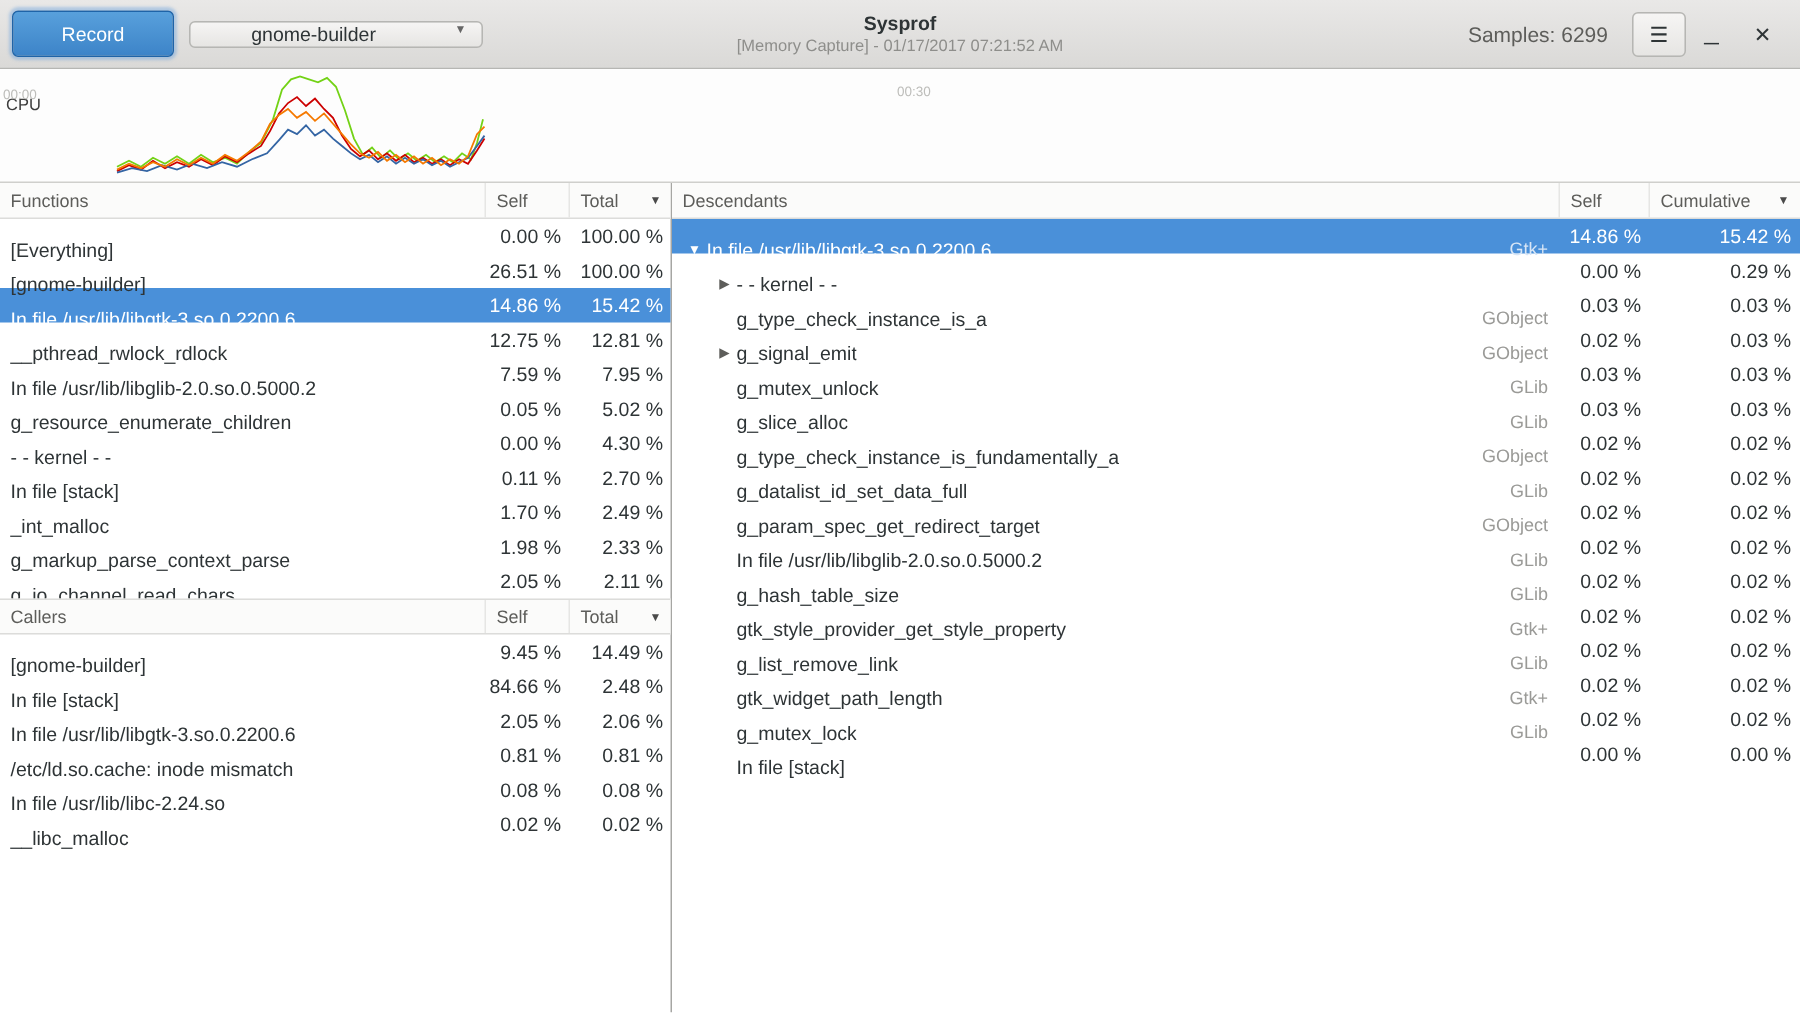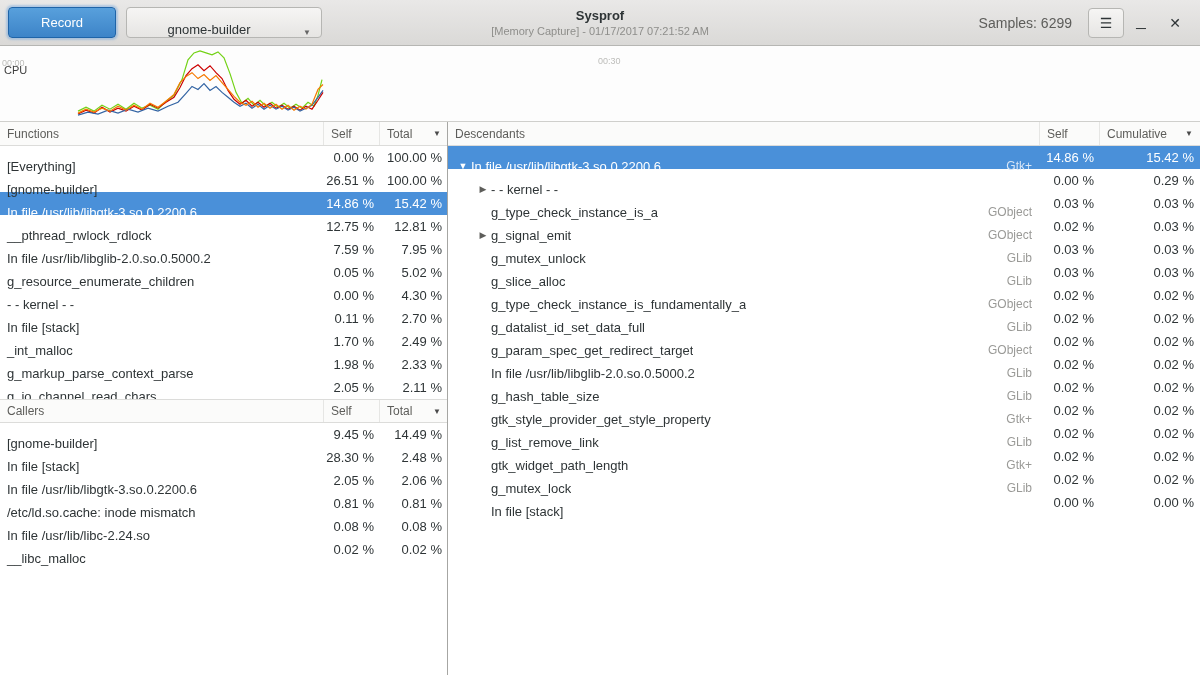--- a/index.html
+++ b/index.html
@@ -6,23 +6,23 @@
   html,body { width:1200px; height:675px; overflow:hidden; }
   body { font-family:"Liberation Sans", sans-serif; background:#fff; color:#2e3436; }
   .window { width:1200px; height:675px; display:flex; flex-direction:column; }
 
   
   .headerbar { height:46px; flex:none; background:linear-gradient(#e9e8e7,#dad9d7);
     border-bottom:1px solid #b6b6b3; display:flex; align-items:center; padding:0 8px; position:relative; }
   .record-btn { height:31px; width:108px; border-radius:4px; border:1px solid #1f64a8;
     background:linear-gradient(#58a0dc,#3d84c8); color:#fff; font-size:13px;
     box-shadow:0 0 2px 2px rgba(74,144,217,.35); cursor:pointer; }
-  .process-select { height:31px; margin-left:10px; min-width:196px; border-radius:4px;
+  .process-select { height:18px; margin-left:10px; min-width:196px; border-radius:4px;
     border:1px solid #b6b6b3; background:linear-gradient(#f6f5f4,#e6e5e3);
-    font-size:13px; color:#2e3436; display:flex; align-items:flex-end; padding:0 10px; cursor:pointer;gap:10px; }
+    font-size:13px; color:#2e3436; display:flex; align-items:flex-start; padding:0 10px; cursor:pointer;gap:10px; }
   .process-select .label { flex:1; text-align:center; }
   .combo-arrow { font-size:8px; color:#666; margin-left:12px; }
   .title-box { position:absolute; left:50%; transform:translateX(-50%); text-align:center; pointer-events:none; }
   .title { font-size:13px; font-weight:bold; color:#2e3436; }
   .subtitle { font-size:11px; color:#8e8e8b; margin-top:2px; }
   .right-box { margin-left:auto; display:flex; align-items:center; }
   .samples { font-size:14px; color:#5d5d5a; margin-right:16px; }
   .menu-btn { height:30px; width:36px; border-radius:4px; border:1px solid #b6b6b3;
     background:linear-gradient(#f6f5f4,#e6e5e3); font-size:14px; color:#2e3436; cursor:pointer; }
   .win-btn { width:34px; height:30px; border:none; background:transparent; font-size:14px;
@@ -183,21 +183,21 @@
           </div>
       </div>
       <div class="rows" id="callers-rows">
           <div class="row left-grid">
             <span class="cell-name">[gnome-builder]</span>
             <span class="cell-num">9.45 %</span>
             <span class="cell-num">14.49 %</span>
           </div>
           <div class="row left-grid">
             <span class="cell-name">In file [stack]</span>
-            <span class="cell-num">28.30 %</span>
+            <span class="cell-num">84.66 %</span>
             <span class="cell-num">2.48 %</span>
           </div>
           <div class="row left-grid">
             <span class="cell-name">In file /usr/lib/libgtk-3.so.0.2200.6</span>
             <span class="cell-num">2.05 %</span>
             <span class="cell-num">2.06 %</span>
           </div>
           <div class="row left-grid">
             <span class="cell-name">/etc/ld.so.cache: inode mismatch</span>
             <span class="cell-num">0.81 %</span>

